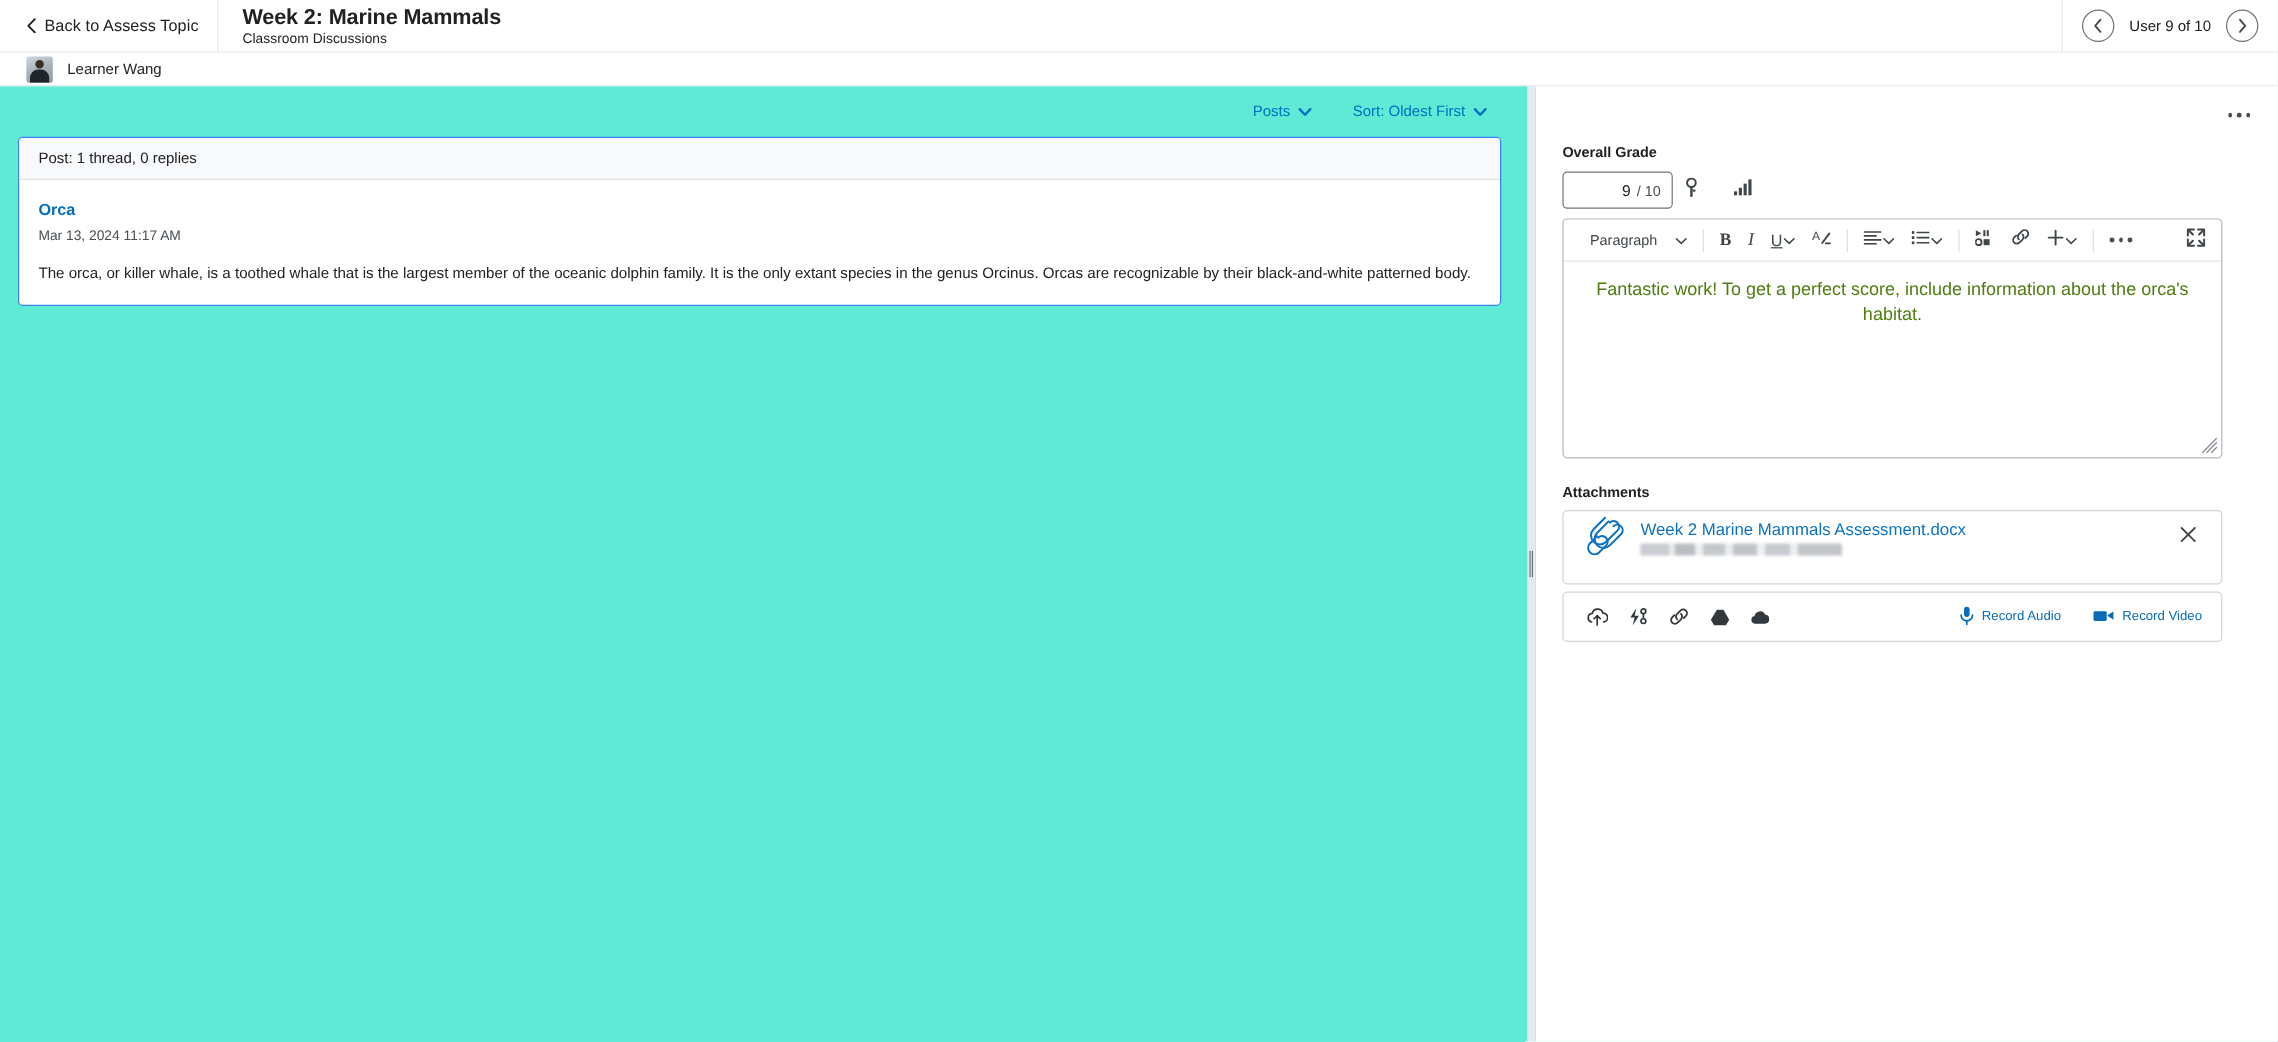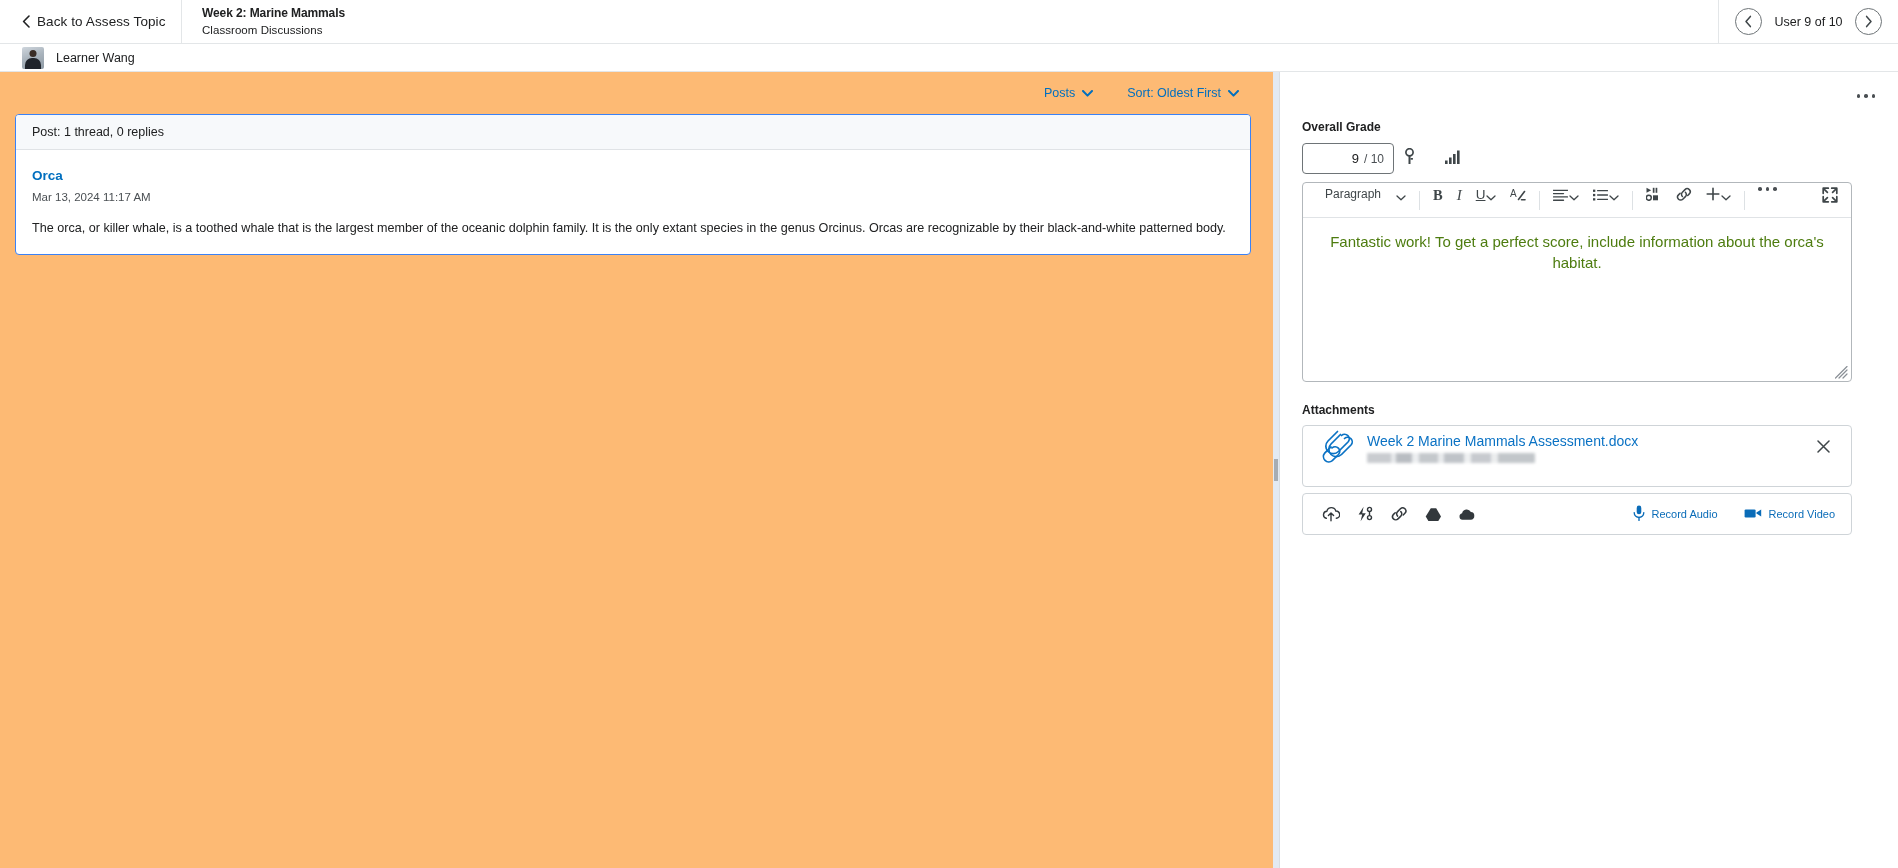--- a/index.html
+++ b/index.html
@@ -23,21 +23,21 @@
   .back-cell {
     width: 182px; min-width: 182px;
     display: flex; align-items: center; gap: 7px;
     padding-left: 22px;
     border-right: 1px solid #e3e6e8;
     cursor: pointer;
   }
   .back-chevron { color: #202122; font-size: 13px; line-height: 1; margin-top: 1px; }
   .back-label { font-size: 13.5px; color: #202122; letter-spacing: .1px; }
   .title-cell { flex: 1; display: flex; flex-direction: column; justify-content: center; padding-left: 20px; }
-  .title-main { font-size: 12px; font-weight: bold; color: #202122; line-height: 1.12; letter-spacing: -.1px;}
+  .title-main { font-size: 18px; font-weight: bold; color: #202122; line-height: 1.12; letter-spacing: -.1px;}
   .title-sub { font-size: 11.5px; color: #202122; margin-top: 3px; letter-spacing: .05px;}
   .user-nav {
     width: 180px; min-width: 180px;
     display: flex; align-items: center; justify-content: center; gap: 12px;
     border-left: 1px solid #e3e6e8;
   }
   .navbtn {
     width: 27px; height: 27px; border-radius: 50%;
     border: 1.4px solid #6e7477;
     display: flex; align-items: center; justify-content: center;
@@ -70,21 +70,21 @@
     background: #20242b; transform: translateX(-50%);
   }
   .learner-name { font-size: 12.5px; color: #202122; }
 
   
   .body-split { flex: 1; display: flex; position: relative; min-height: 0; }
 
   .left-pane {
     width: 1273px; min-width: 1273px;
     display: flex; flex-direction: column;
-    background: #fdba74; position: relative;
+    background: #5eead4; position: relative;
     overflow: hidden;
   }
   .posts-controls {
     display: flex; justify-content: flex-end; align-items: center;
     gap: 34px; padding: 14px 34px 10px 0;
   }
   .ctrl {
     display: flex; align-items: center; gap: 7px;
     color: #006fbf; font-size: 12.5px; cursor: pointer;
   }
@@ -176,21 +176,21 @@
     height: 200px; display: flex; flex-direction: column;
   }
   .toolbar {
     height: 35px; min-height: 35px;
     display: flex; align-items: center;
     border-bottom: 1px solid #e0e3e6;
     padding: 0 6px;
     color: #3f4649;
   }
   .tb-item {
-    display: flex; gap: 1px;
+    display: flex; align-items: center; gap: 1px;
     padding: 0 7px; height: 26px; cursor: pointer;
     border-radius: 3px;
   }
   .tb-paragraph { font-size: 12px; color: #3f4649; padding-left: 9px; }
   .tb-sep { width: 1px; height: 19px; background: #dde1e4; margin: 0 6px; }
   .tb-spacer { flex: 1; }
   .tb-b { font-weight: bold; font-size: 14.5px; font-family: "Liberation Serif", serif; }
   .tb-i { font-style: italic; font-size: 15px; font-family: "Liberation Serif", serif; }
   .tb-u { font-size: 13.5px; text-decoration: underline; }
   .editor-area {

